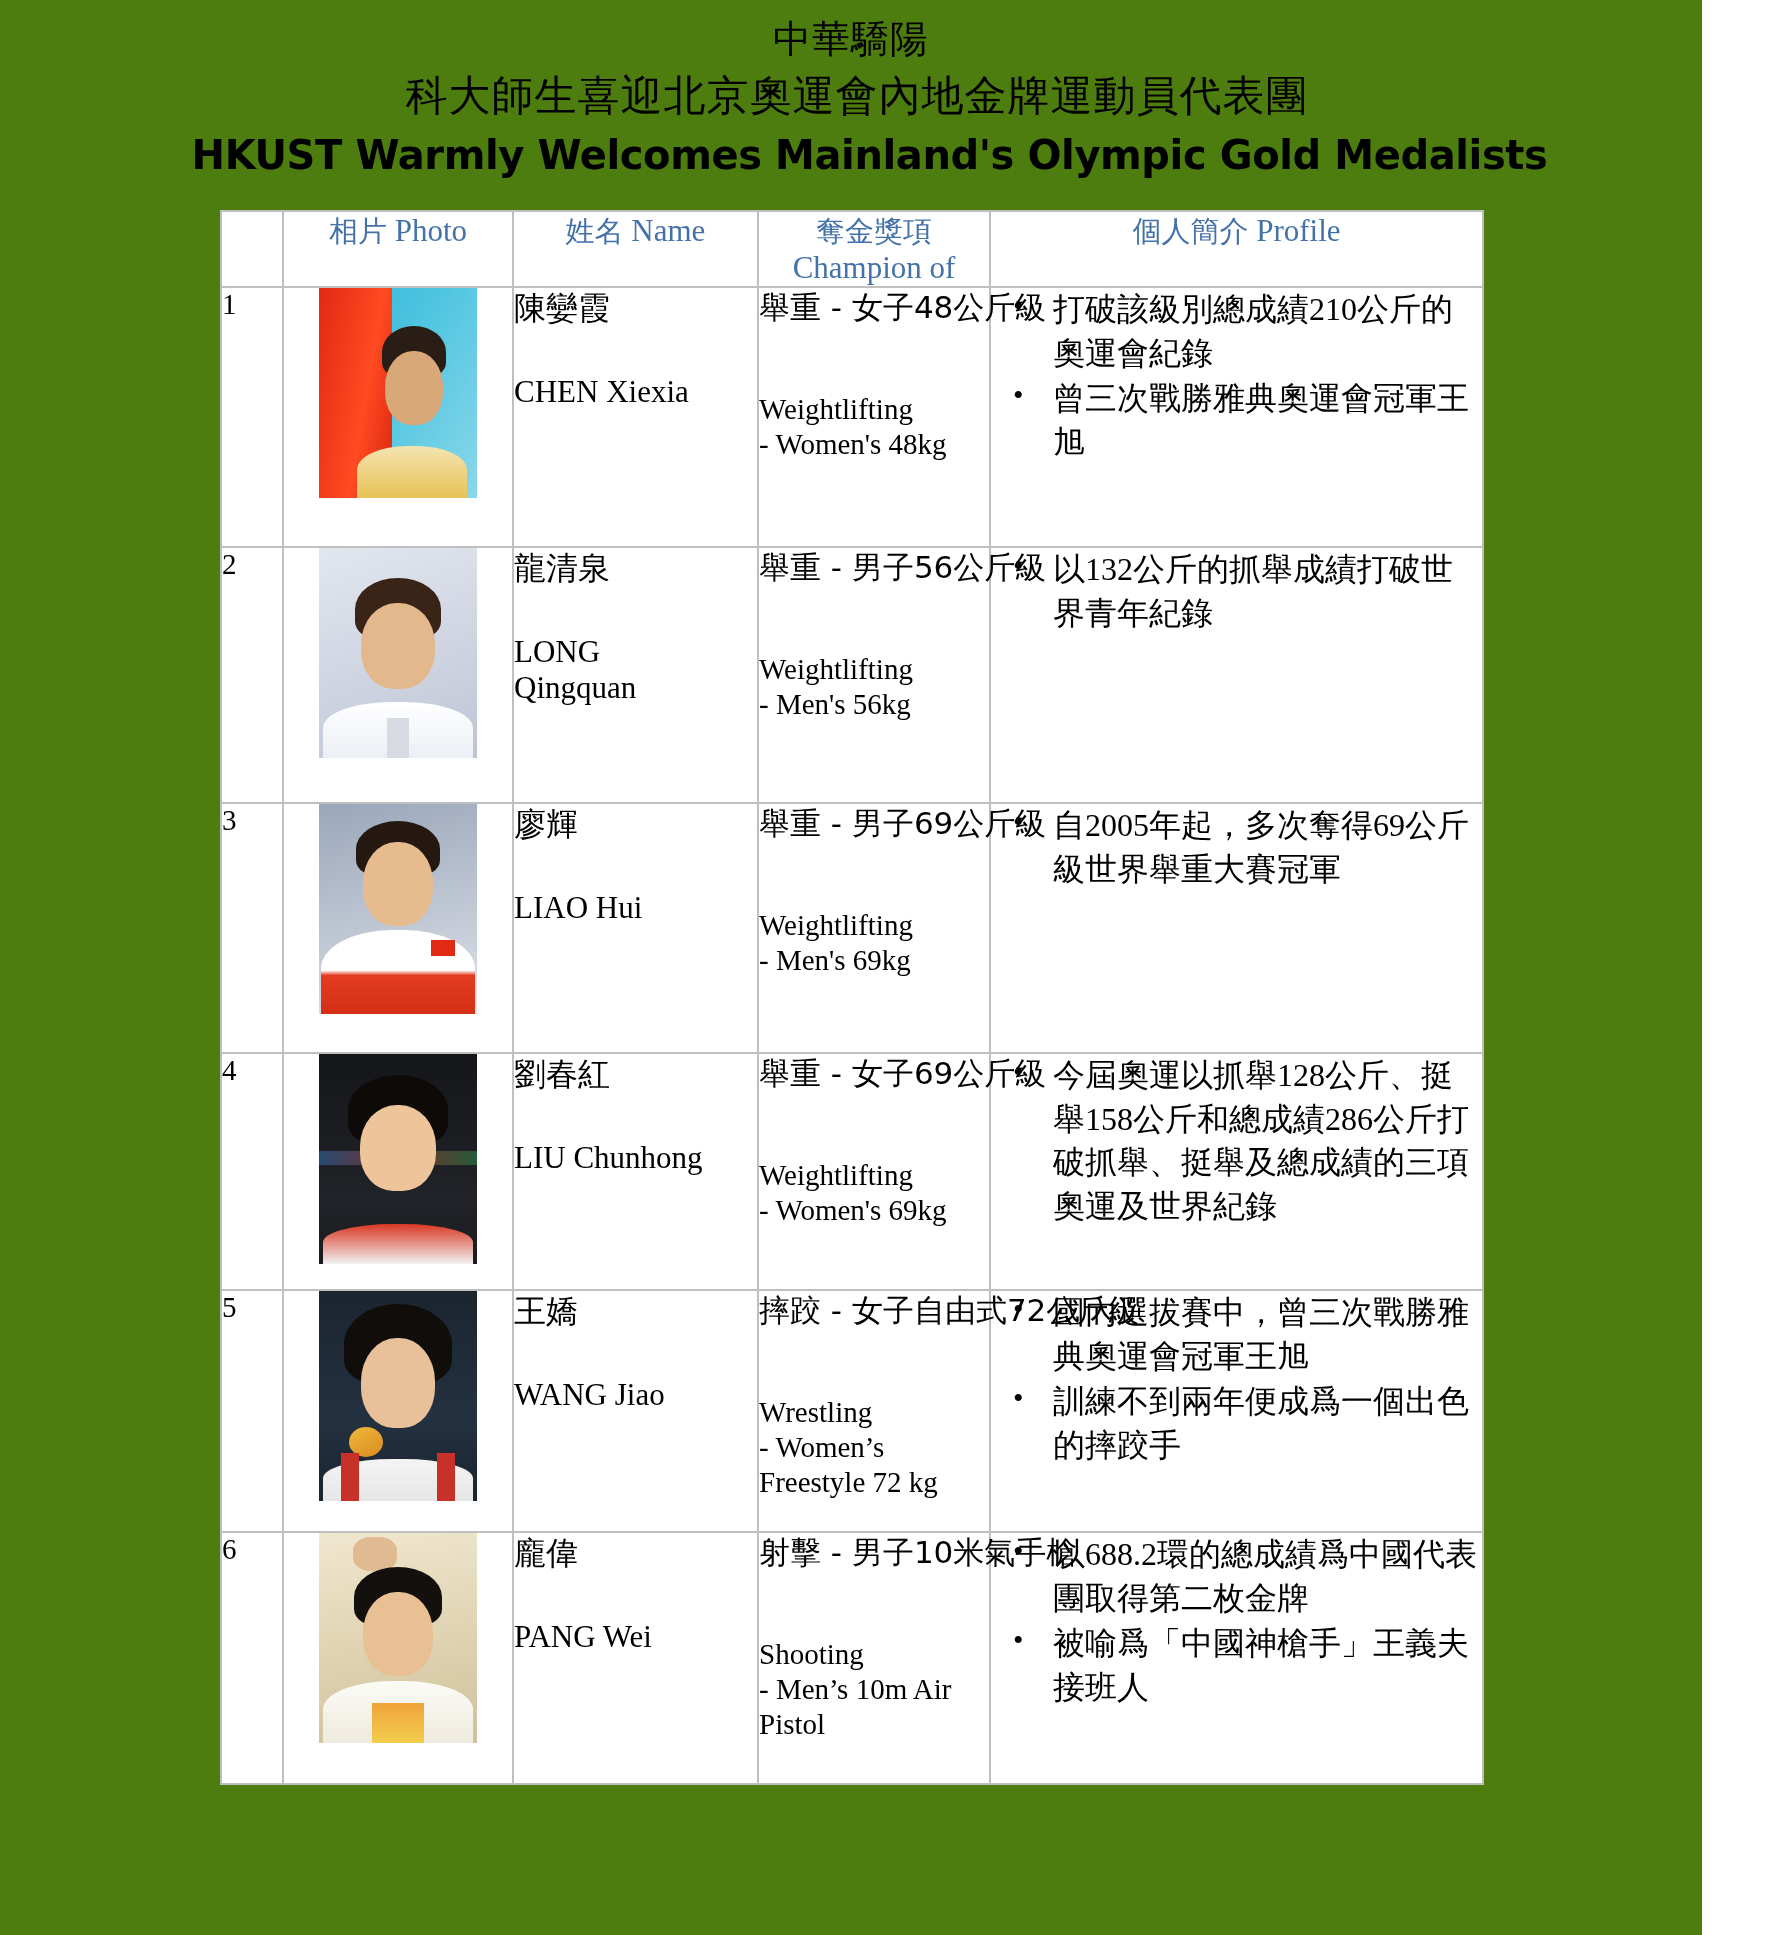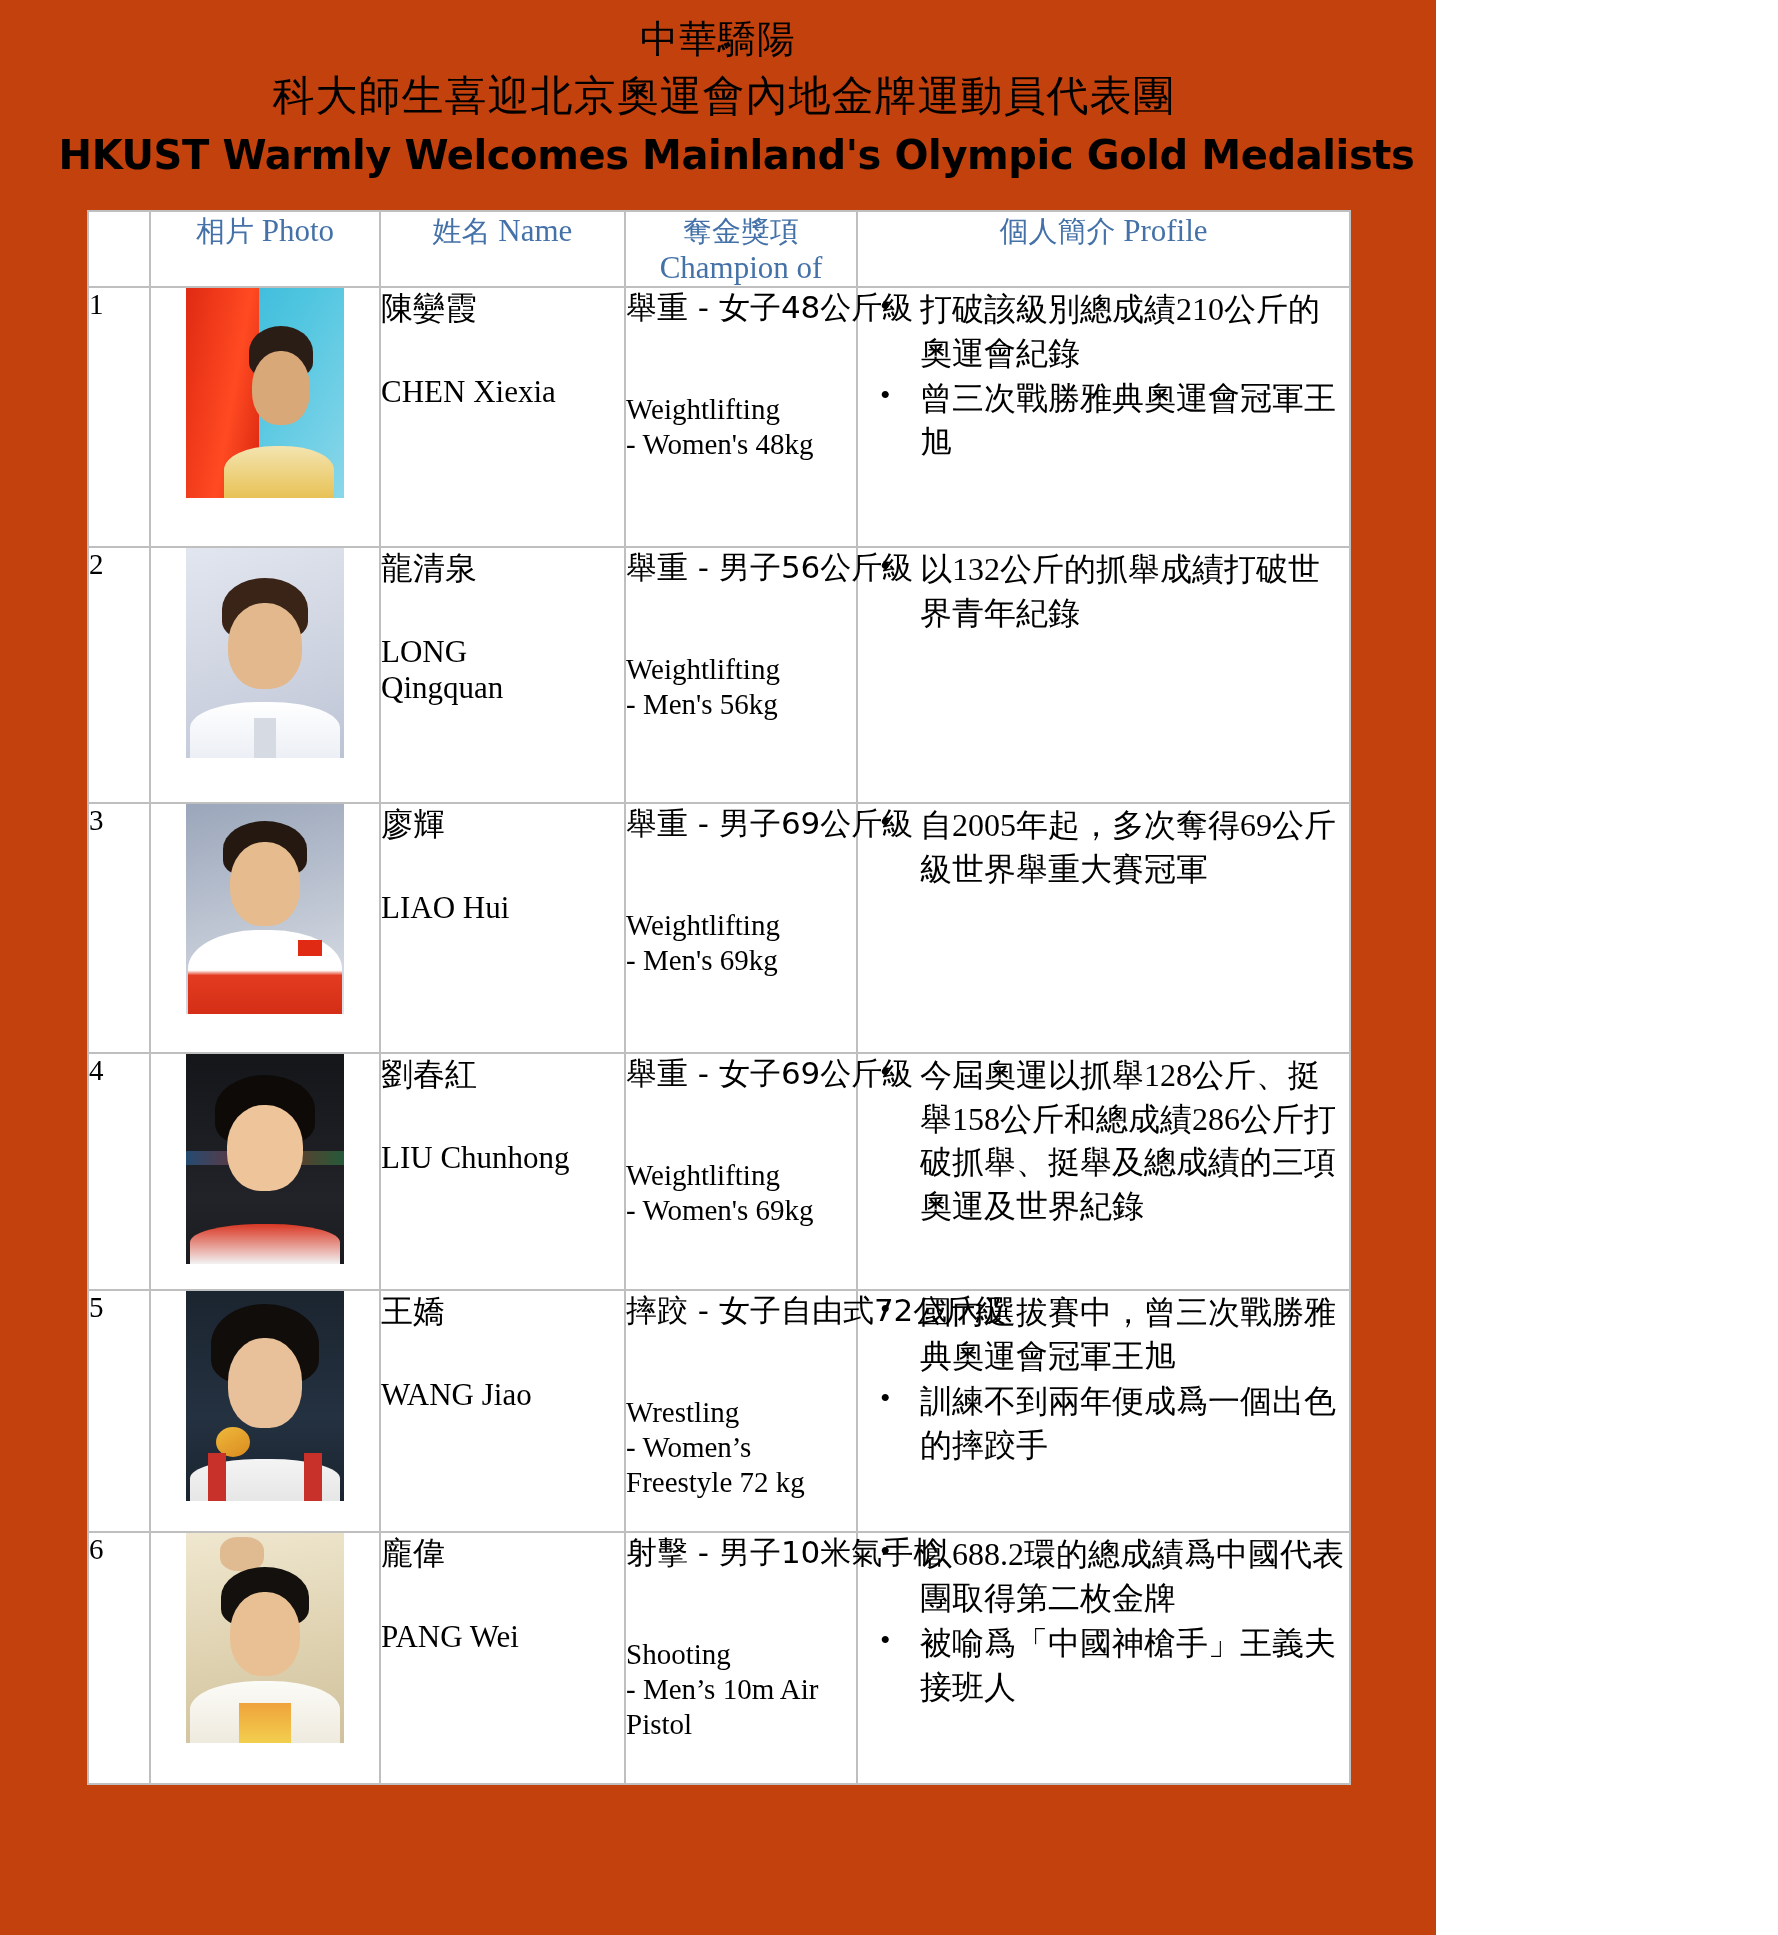--- a/index.html
+++ b/index.html
@@ -8,24 +8,24 @@
     background: #ffffff;
   }
   body {
     width: 1778px;
     height: 1935px;
     font-family: "Liberation Serif", "DejaVu Serif", serif;
     color: #000000;
     overflow: hidden;
   }
   .page {
-    width: 1436px;
+    width: 1702px;
     height: 1935px;
     position: relative;
-    background: #c2410c;
+    background: #4d7c0f;
     box-sizing: border-box;
   }
 
   
   .titles {
     padding-top: 14px;
     text-align: center;
   }
   .title-cn-1 {
     font-family: "DejaVu Sans", "Liberation Sans", sans-serif;

